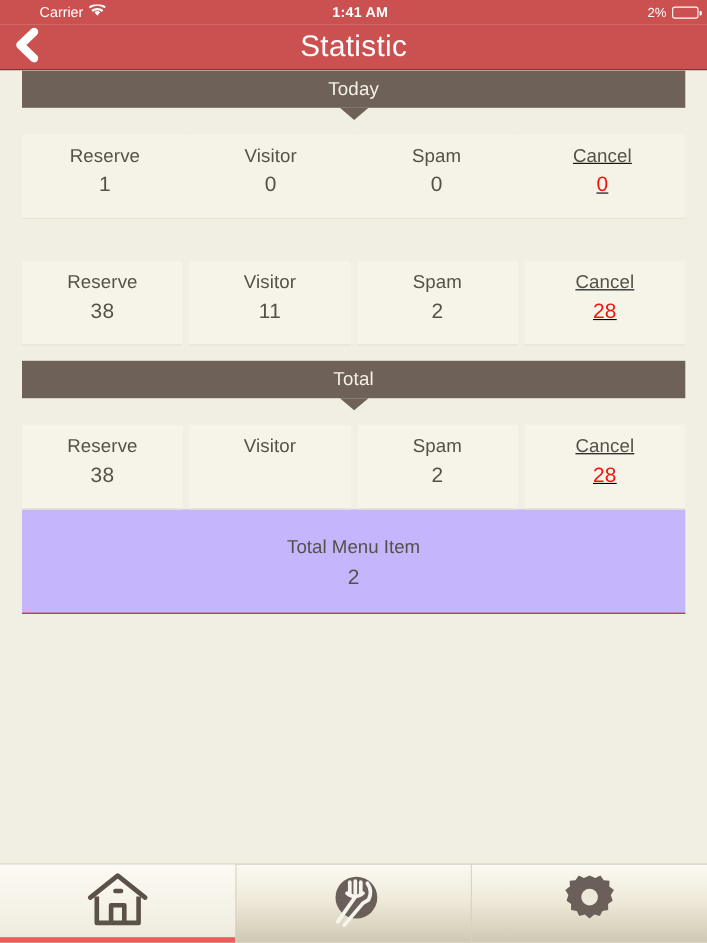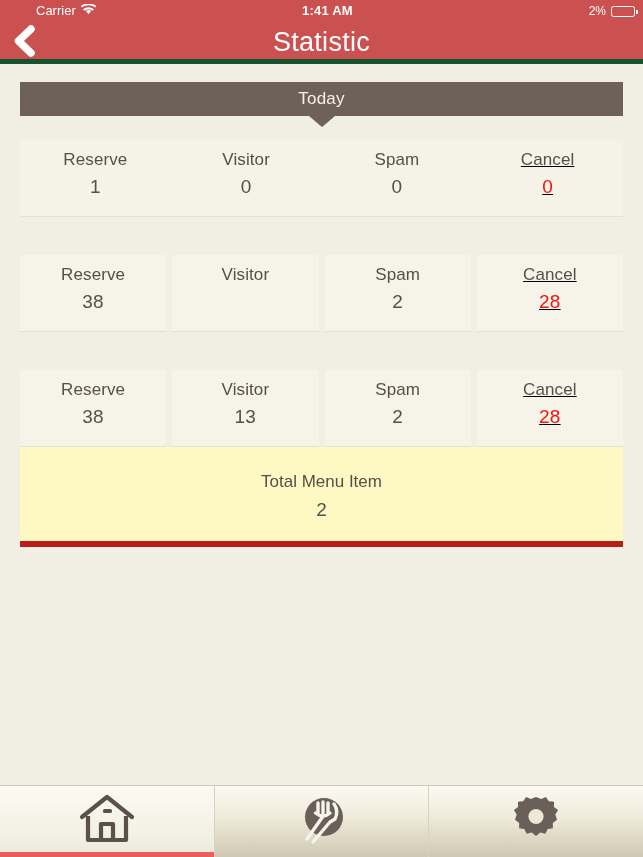--- a/index.html
+++ b/index.html
@@ -58,21 +58,21 @@
   }
   .battery-fill {
     height:100%; background:#fff; border-radius:1px;
   }
 
   
   .navbar {
     position:relative;
     height:42px;
     background:#CB5150;
-    border-bottom:5px solid #14532d;
+    border-bottom:1px solid #14532d;
   }
   .nav-title {
     position:absolute; left:0; right:0; top:0;
     text-align:center;
     line-height:40px;
     font-size:27px;
     color:#FFFFFF;
     font-weight:normal;
     letter-spacing:.3px;
   }
@@ -96,21 +96,20 @@
 
   .section-header {
     position:relative;
     background:#6E6158;
     height:34px;
     line-height:34px;
     text-align:center;
     color:#F4F1E8;
     font-size:17px;
     letter-spacing:.2px;
-    margin-top:18px;
   }
   .section-header .notch {
     position:absolute;
     left:50%; bottom:-11px;
     margin-left:-13px;
     width:0; height:0;
     border-left:13px solid transparent;
     border-right:13px solid transparent;
     border-top:11px solid #6E6158;
   }
@@ -147,24 +146,24 @@
   .stats-row.flat .stat-cell {
     background:#F5F2E8;
     margin-right:0;
     border-bottom:none;
   }
   .stats-row.flat { border-bottom:1px solid #E5E1D3; }
 
   
   .menu-total {
     margin:0 20px;
-    background:#fef9c3;
+    background:#c4b5fd;
     text-align:center;
     padding:22px 0 16px 0;
-    border-bottom:6px solid #b91c1c;
+    border-bottom:1px solid #b91c1c;
   }
   .menu-total-label {
     font-size:17px; color:#565048; line-height:26px;
   }
   .menu-total-value {
     font-size:19px; color:#565048; line-height:30px;
   }
 
   
   .tabbar {
@@ -260,43 +259,47 @@
   <div class="section-spacer"></div>
 
   <div class="section">
     <div class="stats-row">
       <div class="stat-cell">
         <div class="stat-label">Reserve</div>
         <div class="stat-value">38</div>
       </div>
       <div class="stat-cell">
         <div class="stat-label">Visitor</div>
+        <div class="stat-value">11</div>
       </div>
       <div class="stat-cell">
         <div class="stat-label">Spam</div>
         <div class="stat-value">2</div>
       </div>
       <div class="stat-cell">
         <div class="stat-label">Cancel</div>
         <div class="stat-value danger">28</div>
       </div>
     </div>
   </div>
 
   <div class="section-spacer"></div>
 
   <div class="section">
+    <div class="section-header">
+      <span>Total</span>
+      <span class="notch"></span>
+    </div>
     <div class="stats-row">
       <div class="stat-cell">
         <div class="stat-label">Reserve</div>
         <div class="stat-value">38</div>
       </div>
       <div class="stat-cell">
         <div class="stat-label">Visitor</div>
-        <div class="stat-value">13</div>
       </div>
       <div class="stat-cell">
         <div class="stat-label">Spam</div>
         <div class="stat-value">2</div>
       </div>
       <div class="stat-cell">
         <div class="stat-label">Cancel</div>
         <div class="stat-value danger">28</div>
       </div>
     </div>

